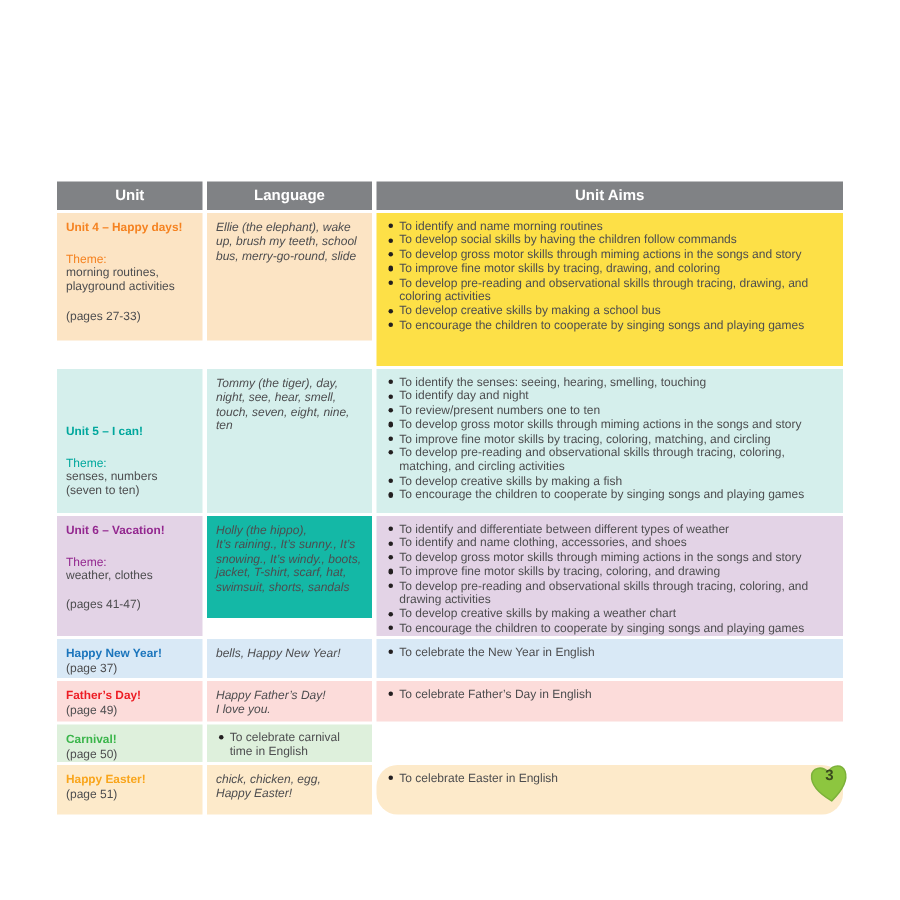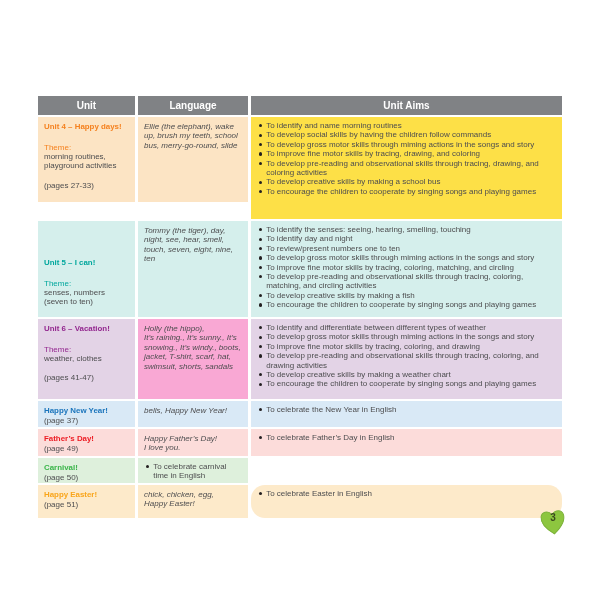--- a/index.html
+++ b/index.html
@@ -1,20 +1,20 @@
 <!DOCTYPE html>
 <html><head>
 <meta charset="utf-8">
 <style>
   * { margin:0; padding:0; box-sizing:border-box; }
   html,body { width:600px; height:600px; background:#ffffff;
     font-family:"Liberation Sans", sans-serif; color:#4d4d4f; }
   .page { position:relative; width:600px; height:600px; background:#ffffff; overflow:hidden; }
 
-  .doc-table { position:absolute; left:38px; top:96px; width:524px; }
+  .doc-table { position:absolute; left:38px; top:121px; width:524px; }
   .grid-row { display:grid; grid-template-columns:97px 110px 1fr; column-gap:3px; margin-bottom:2px; }
 
   .hdr-cell { background:#808285; color:#ffffff; font-weight:bold; font-size:10px;
     text-align:center; height:19px; line-height:19px; }
 
   .cell { overflow:hidden; font-size:8px; line-height:9.4px; }
   .unit-cell { padding:5px 4px 4px 6px; }
   .lang-cell { padding:5px 4px 4px 6px; font-style:italic; white-space:pre-line; }
   .aims-cell { padding:4px 6px 4px 8px; }
 
@@ -128,26 +128,30 @@
             </div>
           </div>
         </div>
         <div class="grid-row">
           <div class="cell unit-cell" style="background: rgb(227, 211, 230); height: 80px;">
             <div class="unit-title" style="color: rgb(147, 39, 143);">Unit 6 – Vacation!</div>
             <div class="theme-label" style="color: rgb(147, 39, 143);">Theme:</div>
             <div class="theme-text">weather, clothes</div>
             <div class="pages-text">(pages 41-47)</div>
           </div>
-          <div class="cell lang-cell" style="background: #f9a8d4; height: 80px;">Holly (the hippo),
+          <div class="cell lang-cell" style="background: #14b8a6; height: 68px;">Holly (the hippo),
 It’s raining., It’s sunny., It’s snowing., It’s windy., boots, jacket, T-shirt, scarf, hat, swimsuit, shorts, sandals</div>
           <div class="cell aims-cell" style="background: rgb(227, 211, 230); height: 80px;">
             <div class="aim-line">
               <span class="aim-dot"></span>
               <span class="aim-text">To identify and differentiate between different types of weather</span>
+            </div>
+            <div class="aim-line">
+              <span class="aim-dot"></span>
+              <span class="aim-text">To identify and name clothing, accessories, and shoes</span>
             </div>
             <div class="aim-line">
               <span class="aim-dot"></span>
               <span class="aim-text">To develop gross motor skills through miming actions in the songs and story</span>
             </div>
             <div class="aim-line">
               <span class="aim-dot"></span>
               <span class="aim-text">To improve fine motor skills by tracing, coloring, and drawing</span>
             </div>
             <div class="aim-line">

